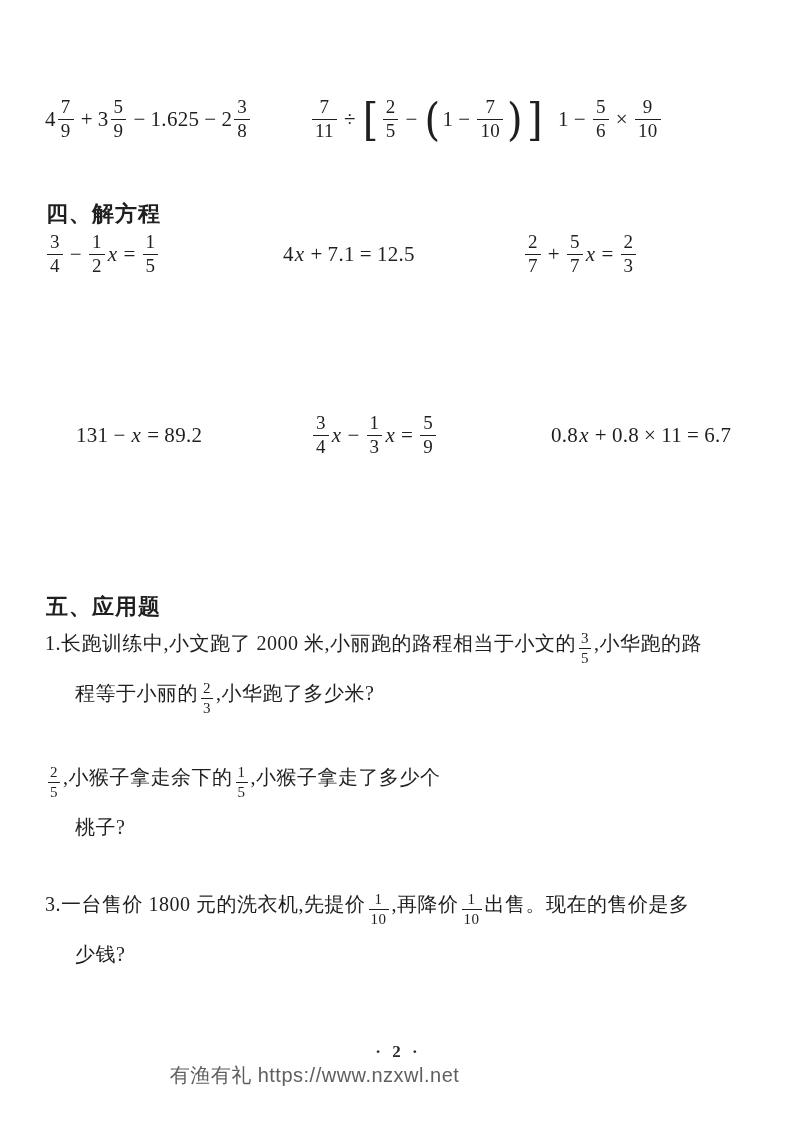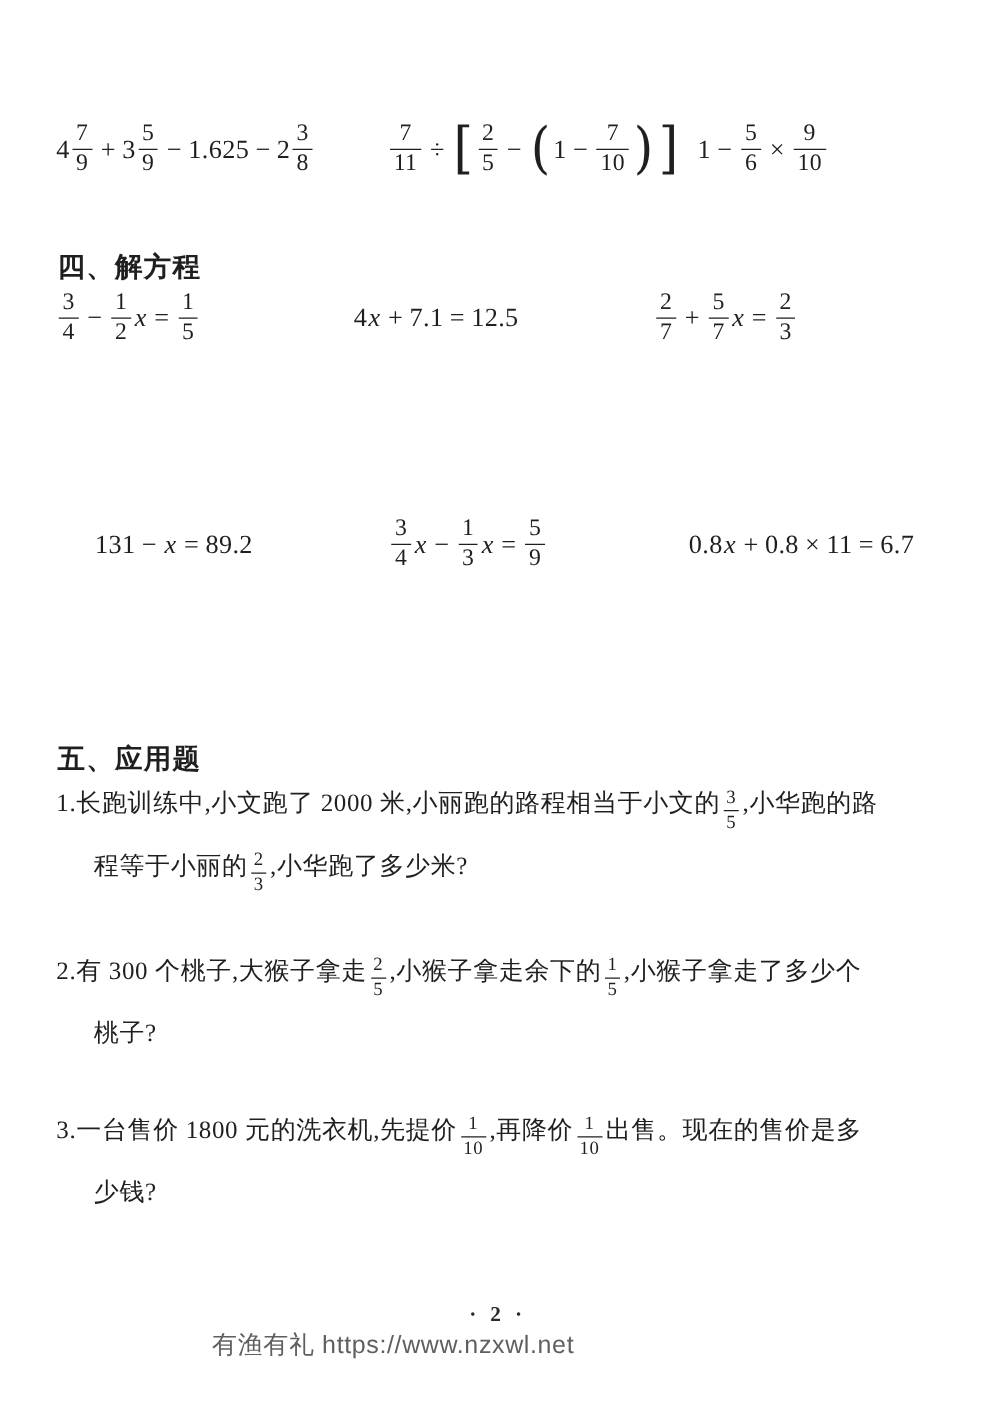--- a/index.html
+++ b/index.html
@@ -238,20 +238,20 @@
         <span class="mtext">11</span>
         <span class="op">=</span>
         <span class="mtext">6.7</span>
       </div>
     </div>
 
   <h2 class="sec-title" id="sec5-title">五、应用题</h2>
 
   <div id="problems">
       <p class="problem"><span class="mtext">1.长跑训练中,小文跑了 2000 米,小丽跑的路程相当于小文的</span><span class="frac"><span class="num">3</span><span class="den">5</span></span><span class="mtext">,小华跑的路</span><br><span class="mtext">程等于小丽的</span><span class="frac"><span class="num">2</span><span class="den">3</span></span><span class="mtext">,小华跑了多少米?</span></p>
-      <p class="problem"><span class="mtext">2.有 300 个桃子,大猴子拿走</span><span class="frac"><span class="num">2</span><span class="den">5</span></span><span class="mtext">,小猴子拿走余下的</span><span class="frac"><span class="num">1</span><span class="den">5</span></span><span class="mtext">,小猴子拿走了多少个</span><br><span class="mtext">桃子?</span></p>
+      <p class="problem"><span class="frac"><span class="num">2</span><span class="den">5</span></span><span class="mtext">,小猴子拿走余下的</span><span class="frac"><span class="num">1</span><span class="den">5</span></span><span class="mtext">,小猴子拿走了多少个</span><br><span class="mtext">桃子?</span></p>
       <p class="problem"><span class="mtext">3.一台售价 1800 元的洗衣机,先提价</span><span class="frac"><span class="num">1</span><span class="den">10</span></span><span class="mtext">,再降价</span><span class="frac"><span class="num">1</span><span class="den">10</span></span><span class="mtext">出售。现在的售价是多</span><br><span class="mtext">少钱?</span></p>
     </div>
 
   <div class="page-num">· 2 ·</div>
   <div class="site-line">有渔有礼 https://www.nzxwl.net</div>
 
 </div>
 
 </body></html>

